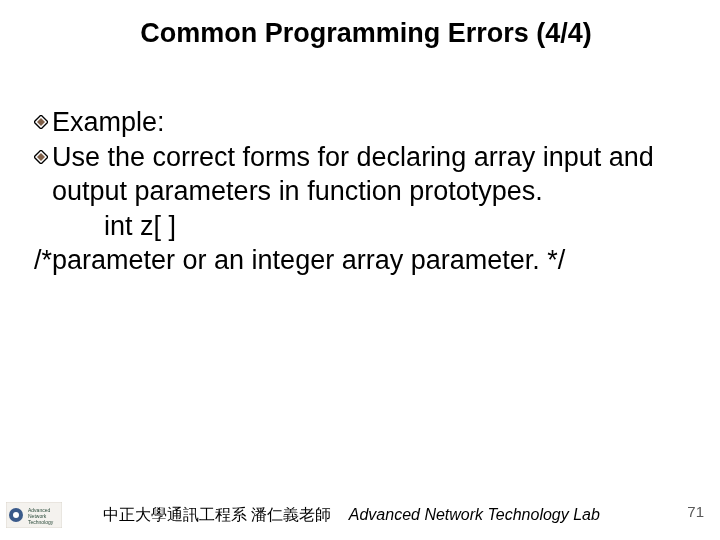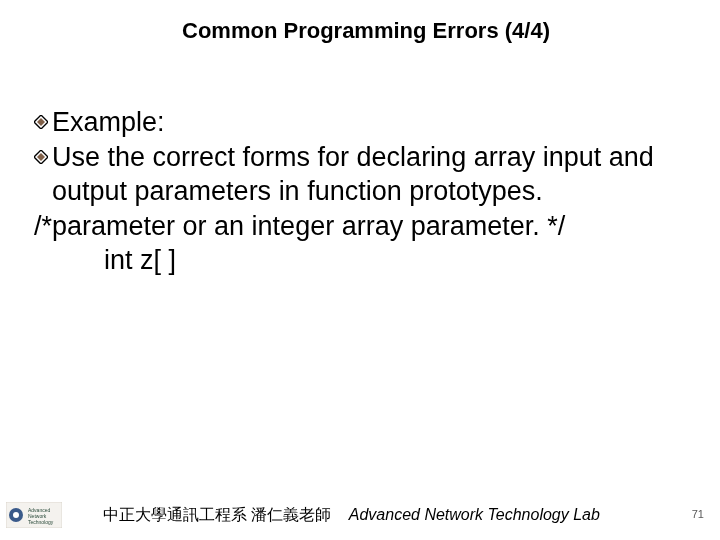--- a/index.html
+++ b/index.html
@@ -16,21 +16,21 @@
     width: 720px;
     height: 540px;
     box-sizing: border-box;
   }
   .title {
     position: absolute;
     top: 18px;
     left: 0;
     right: 0;
     text-align: center;
-    font-size: 22px;
+    font-size: 27px;
     font-weight: bold;
     color: #000;
     margin-left: 12px;
   }
   .body {
     position: absolute;
     top: 105px;
     left: 34px;
     right: 34px;
     font-size: 27px;
@@ -89,21 +89,21 @@
     margin-left: 31px;
   }
   .footer-text .zh {
     font-family: "DFKai-SB", "KaiTi", "PMingLiU", "Microsoft JhengHei", serif;
     font-style: normal;
   }
   .page-num {
     position: absolute;
     right: 16px;
     bottom: 8px;
-    font-size: 11px;
+    font-size: 15px;
     color: #595959;
   }
 </style>
 </head>
 <body>
 
 <div class="slide">
 
   <div class="title">Common Programming Errors (4/4)</div>
 
@@ -122,22 +122,22 @@
     <div class="bullet-row">
       <span class="diamond">
         <svg viewBox="0 0 14 14">
           <polygon points="7,0 14,7 7,14 0,7" fill="none" stroke="#000" stroke-width="1.4"></polygon>
           <polygon points="7,3 11,7 7,11 3,7" fill="#806048"></polygon>
         </svg>
       </span>
       <span class="bullet-text">Use the correct forms for declaring array input and output parameters in function prototypes.</span>
     </div>
 
+    <div class="line indent1">int z[ ]</div>
     <div class="line">/*parameter or an integer array parameter. */</div>
-    <div class="line indent1">int z[ ]</div>
 
   </div>
 
   <div class="footer">
     <div class="footer-logo">
       <svg viewBox="0 0 56 26">
         <rect x="0" y="0" width="56" height="26" fill="#f4f2ee" stroke="#c8c0b4" stroke-width="0.5"></rect>
         <circle cx="10" cy="13" r="7" fill="#3a5a8a"></circle>
         <circle cx="10" cy="13" r="3" fill="#ffffff"></circle>
         <text x="22" y="10" font-size="5" fill="#2a4a3a" font-family="Arial">Advanced</text>

